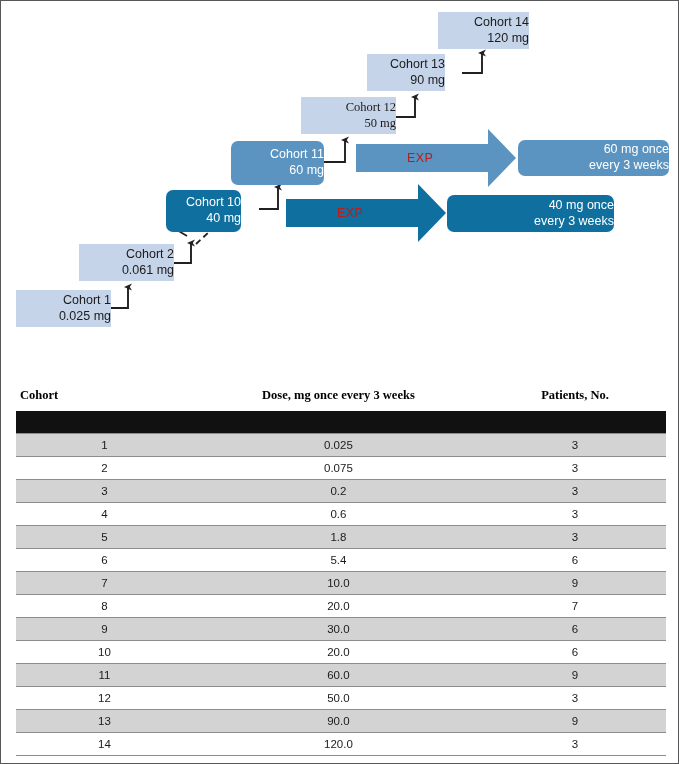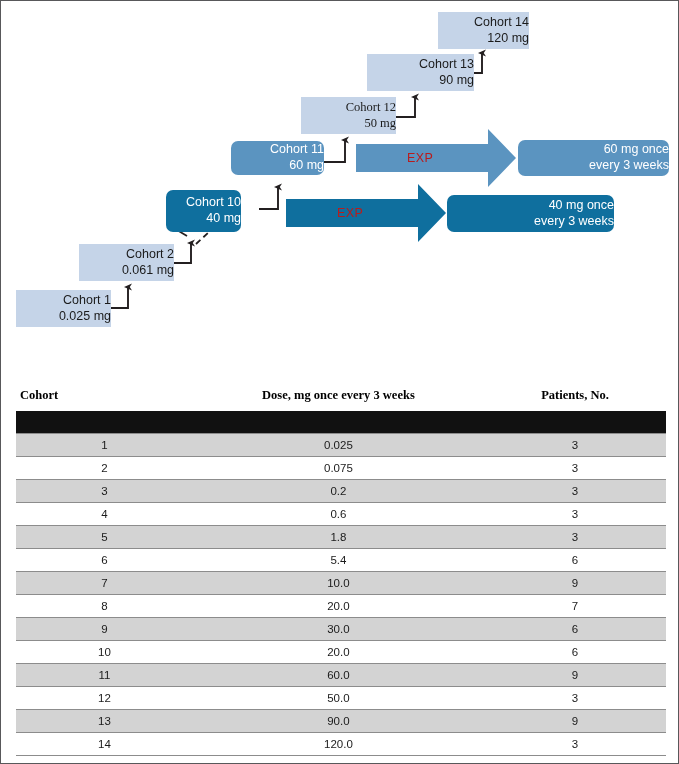--- a/index.html
+++ b/index.html
@@ -173,31 +173,31 @@
     <div class="node node-light" style="left:78px; top:243px; width:95px; height:37px;">
       <span class="l1">Cohort 2</span>
       <span class="l2">0.061 mg</span>
     </div>
 
     <div class="node node-dark" style="left:165px; top:189px; width:75px; height:42px;">
       <span class="l1">Cohort 10</span>
       <span class="l2">40 mg</span>
     </div>
 
-    <div class="node node-mid" style="left:230px; top:140px; width:93px; height:34px;">
+    <div class="node node-mid" style="left:230px; top:140px; width:93px; height:44px;">
       <span class="l1">Cohort 11</span>
       <span class="l2">60 mg</span>
     </div>
 
     <div class="node node-light" style="left:300px; top:96px; width:95px; height:37px;font-family:Liberation Serif, serif;">
       <span class="l1">Cohort 12</span>
       <span class="l2">50 mg</span>
     </div>
 
-    <div class="node node-light" style="left:366px; top:53px; width:107px; height:37px;">
+    <div class="node node-light" style="left:366px; top:53px; width:78px; height:37px;">
       <span class="l1">Cohort 13</span>
       <span class="l2">90 mg</span>
     </div>
 
     <div class="node node-light" style="left:437px; top:11px; width:91px; height:37px;">
       <span class="l1">Cohort 14</span>
       <span class="l2">120 mg</span>
     </div>
 
     <div class="node node-mid" style="left:517px; top:139px; width:151px; height:36px;">

